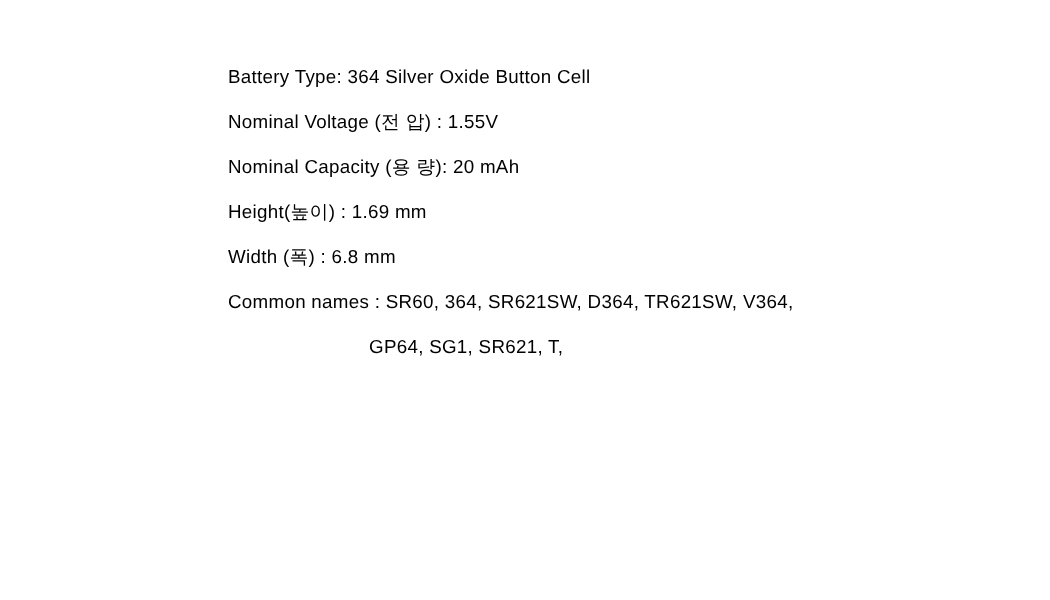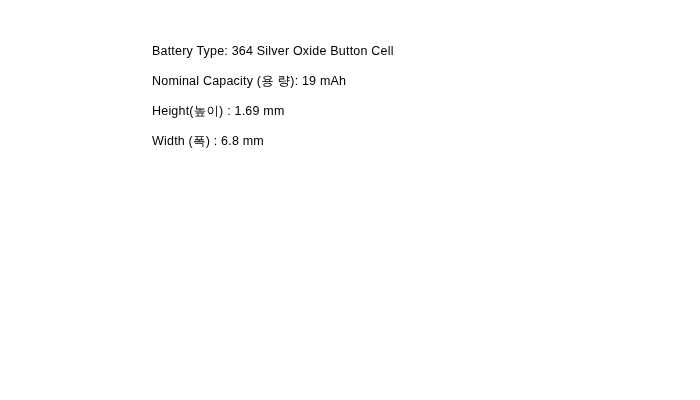--- a/index.html
+++ b/index.html
@@ -44,17 +44,20 @@
     letter-spacing: 0.2px;
     padding-left: 94px;
   }
 </style>
 </head>
 <body>
 
 <div class="sheet">
   <div class="spec-list">
     <div class="spec-line">Battery Type: 364 Silver Oxide Button Cell</div>
-    <div class="spec-line">Nominal Capacity (용 량): 19 mAh</div>
+    <div class="spec-line">Nominal Voltage (전 압) : 1.55V</div>
+    <div class="spec-line">Nominal Capacity (용 량): 20 mAh</div>
     <div class="spec-line">Height(높이) : 1.69 mm</div>
     <div class="spec-line">Width (폭) : 6.8 mm</div>
+    <div class="spec-line">Common names : SR60, 364, SR621SW, D364, TR621SW, V364,</div>
+    <div class="cont-line">GP64, SG1, SR621, T,</div>
   </div>
 </div>
 
 </body></html>

